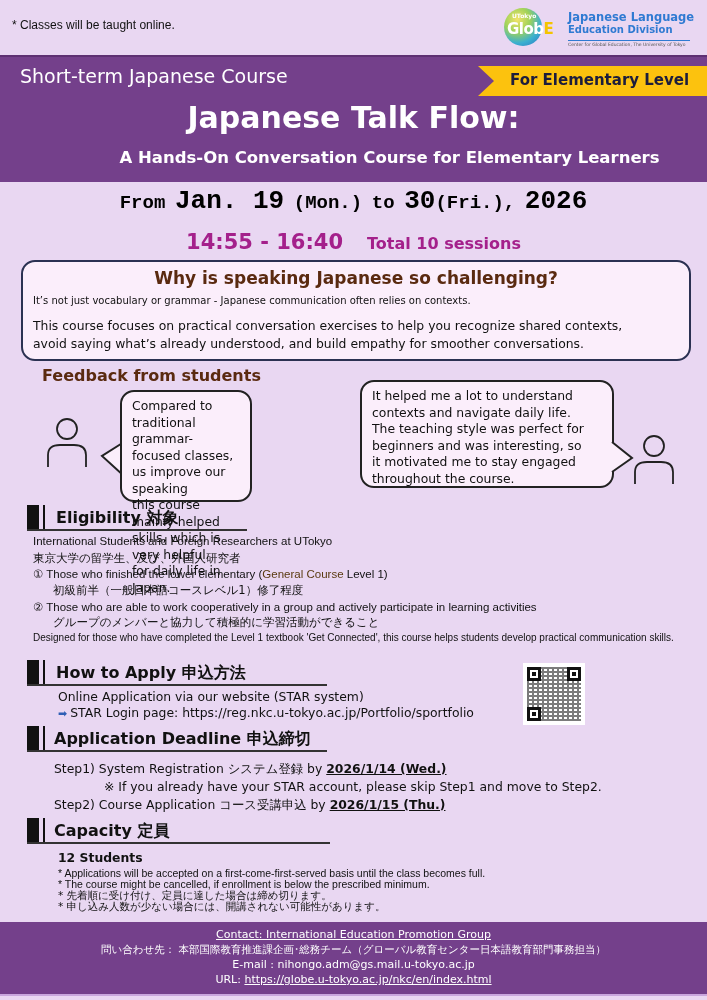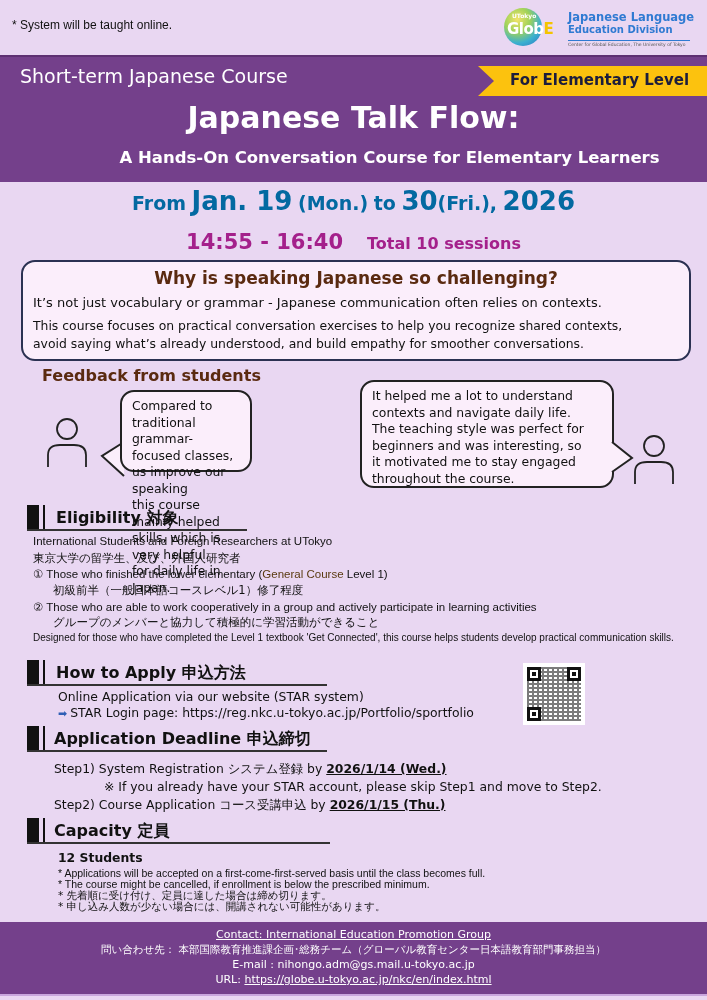--- a/index.html
+++ b/index.html
@@ -32,43 +32,43 @@
   .course-type { left: 20px; top: 65px; font-size: 19px; color: #fff; }
   .level-ribbon {
     left: 478px; top: 66px; width: 229px; height: 30px; background: #fcc20e;
     clip-path: polygon(0 0, 100% 0, 100% 100%, 0 100%, 16px 50%);
   }
   .level-text { left: 510px; top: 71px; font-size: 15px; font-weight: bold; color: #1c1d3c; }
   .main-title { left: 0; top: 100px; width: 707px; text-align: center; font-size: 30px; font-weight: bold; color: #fff; }
   .sub-title { left: 0; top: 148px; width: 707px; text-align: center; font-size: 16.5px; font-weight: bold; color: #fff; margin-left: 36px; }
 
   
-  .date-line { left: 0; top: 186px; width: 707px; text-align: center; color: #0369a1; font-weight: bold; white-space: nowrap; }
+  .date-line { left: 0; top: 186px; width: 707px; text-align: center; color: #000000; font-weight: bold; white-space: nowrap; font-family: Liberation Mono, monospace; }
   .date-line .sm { font-size: 19px; }
   .date-line .lg { font-size: 26px; }
   .time-line { left: 0; top: 230px; width: 707px; text-align: center; color: #a4208b; font-weight: bold; white-space: nowrap; }
   .time-line .tm { font-size: 21px; margin-right: 24px; }
   .time-line .ses { font-size: 16px; }
 
   
   .why-box {
     left: 21px; top: 260px; width: 670px; height: 101px;
     border: 2px solid #2b3152; border-radius: 14px; background: #fbeefb;
   }
   .why-title { left: 21px; top: 268px; width: 670px; text-align: center; font-size: 17px; font-weight: bold; color: #5a2a10; }
-  .why-p1 { left: 33px; top: 295px; font-size: 13px; color: #111; white-space: nowrap; }
+  .why-p1 { left: 33px; top: 295px; font-size: 10px; color: #111; white-space: nowrap; }
   .why-p2 { left: 33px; top: 317px; font-size: 12.4px; color: #111; white-space: nowrap; line-height: 18px; }
 
   
   .fb-title { left: 42px; top: 366px; font-size: 16px; font-weight: bold; color: #5a2a10; }
   .bubble {
     background: #fbeefb; border: 2px solid #222; border-radius: 14px;
     font-size: 12.4px; line-height: 16.5px; color: #111; padding: 6px 10px;
   }
-  .bubble1 { left: 120px; top: 390px; width: 132px; height: 82px; }
+  .bubble1 { left: 120px; top: 390px; width: 132px; height: 112px; }
   .bubble2 { left: 360px; top: 380px; width: 254px; height: 108px; }
   .person { width: 44px; height: 54px; }
 
   
   .sec-bar { width: 12px; height: 24px; background: #111; }
   .sec-bar2 { width: 2px; height: 24px; background: #111; }
   .sec-title { font-size: 16px; font-weight: bold; color: #111; }
   .sec-rule { height: 2px; background: #333; }
 
   .lib { font-family: "Liberation Sans", sans-serif; }
@@ -96,21 +96,21 @@
   .cap-note { font-size: 10.5px; color: #111; line-height: 11px; white-space: nowrap; }
 
   
   .footer-band { left: 0; top: 922px; width: 707px; height: 74px; background: #74408b; border-bottom: 2px solid #c9a6dd; }
   .footer-line { left: 0; width: 707px; text-align: center; font-size: 11px; color: #fff; white-space: nowrap; }
   .footer-url { color: #fff; text-decoration: underline; }
 </style>
 </head>
 <body>
 
-<div class="abs top-note">* System will be taught online.</div>
+<div class="abs top-note">* Classes will be taught online.</div>
 
 <div class="abs logo-wrap">
   <div class="logo-circle"></div>
   <span class="logo-utokyo">UTokyo</span>
   <span class="logo-globe"><span>Glob</span><span class="logo-e">E</span></span>
   <span class="logo-text1">Japanese Language</span>
   <span class="logo-text2">Education Division</span>
   <div class="logo-rule"></div>
   <span class="logo-sub">Center for Global Education, The University of Tokyo</span>
 </div>

